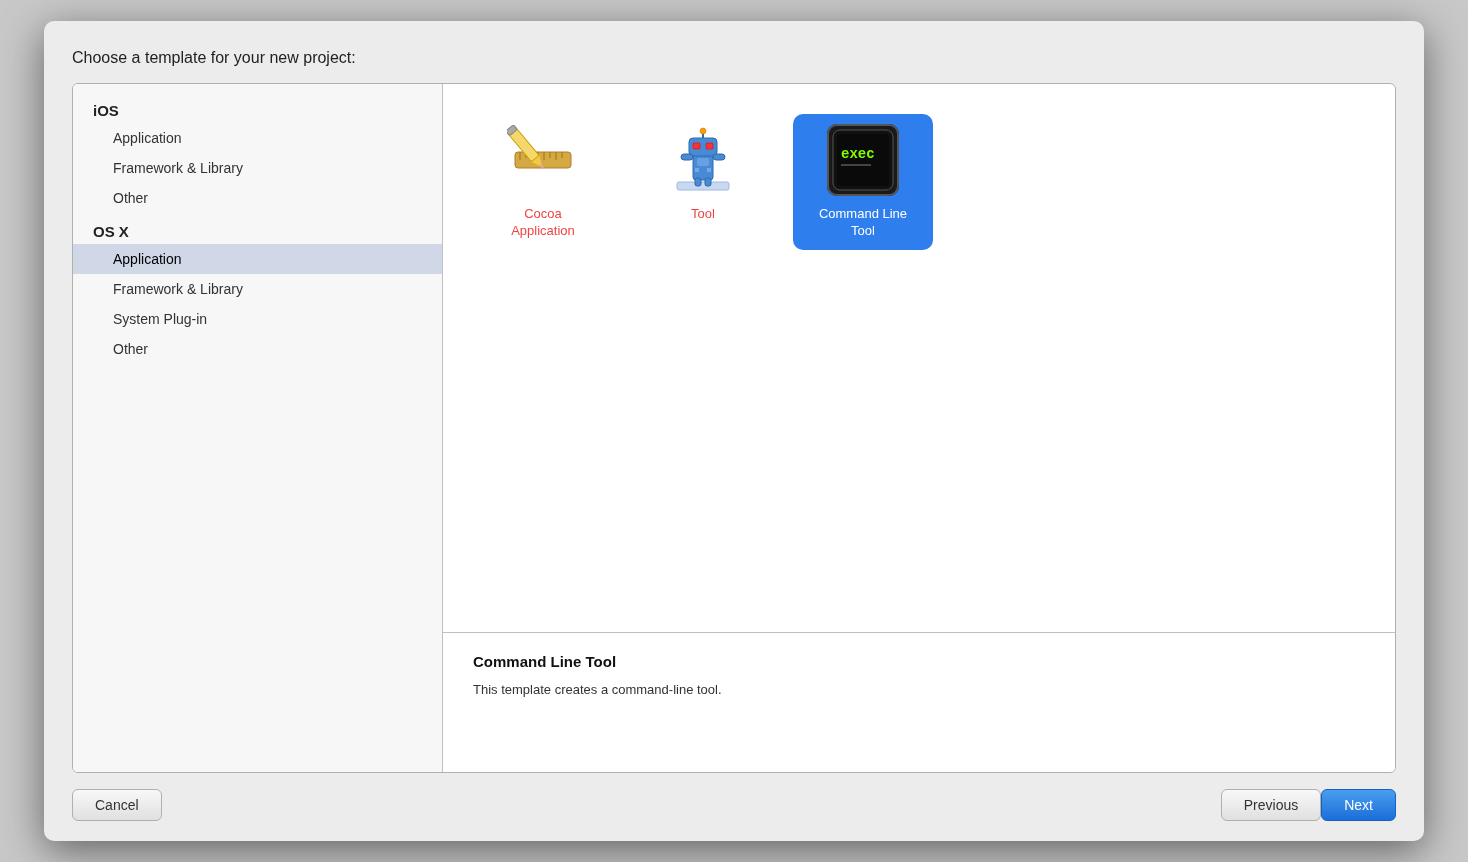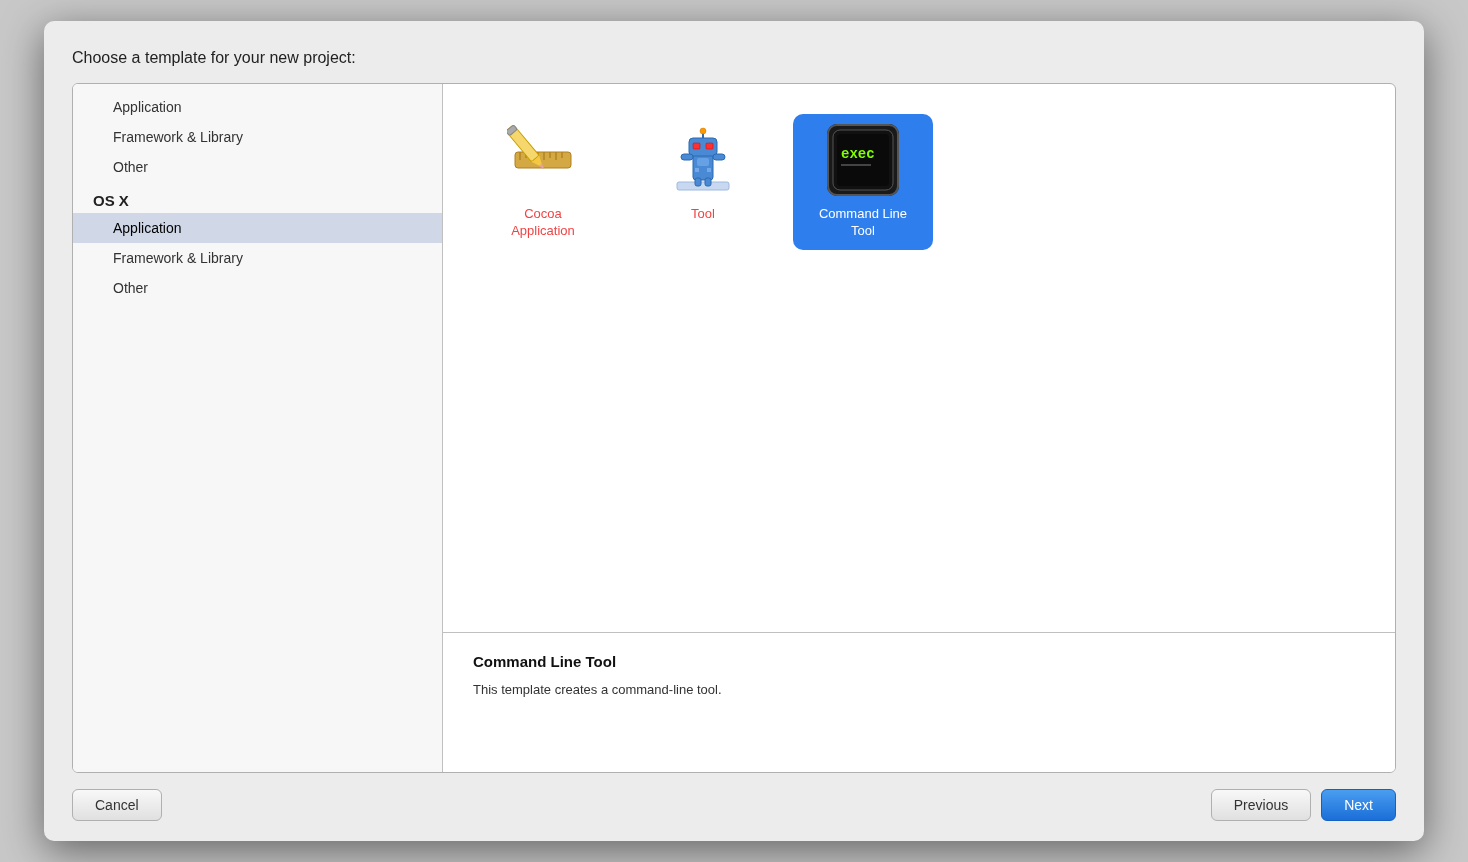--- a/index.html
+++ b/index.html
@@ -161,21 +161,20 @@
     }
 
     .btn-primary {
       background: linear-gradient(to bottom, #4a9ef0, #1a6ed8);
       border: 1px solid #1560c0;
       color: #fff;
     }
 
     .footer-right {
       display: flex;
-      gap: 10px;
     }
 
     .exec-icon-wrapper {
       width: 72px;
       height: 72px;
       background: #1a1a1a;
       border-radius: 10px;
       box-shadow: inset 0 0 0 2px #555;
       display: flex;
       align-items: center;
@@ -186,29 +185,31 @@
 </head>
 <body>
 
 <div class="dialog">
   <div class="dialog-title">Choose a template for your new project:</div>
 
   <div class="dialog-body">
 
     <div class="sidebar">
 
+      <div class="sidebar-section-header">iOS</div>
 
       <div class="sidebar-item">Application</div>
       <div class="sidebar-item">Framework &amp; Library</div>
       <div class="sidebar-item">Other</div>
 
       <div class="sidebar-section-header">OS X</div>
 
       <div class="sidebar-item selected">Application</div>
       <div class="sidebar-item">Framework &amp; Library</div>
+      <div class="sidebar-item">System Plug-in</div>
       <div class="sidebar-item">Other</div>
     </div>
 
     <div class="main-content">
       <div class="templates-area">
 
         <div class="template-item">
           <div class="template-icon">
 
             <svg viewBox="0 0 72 72" xmlns="http://www.w3.org/2000/svg">

